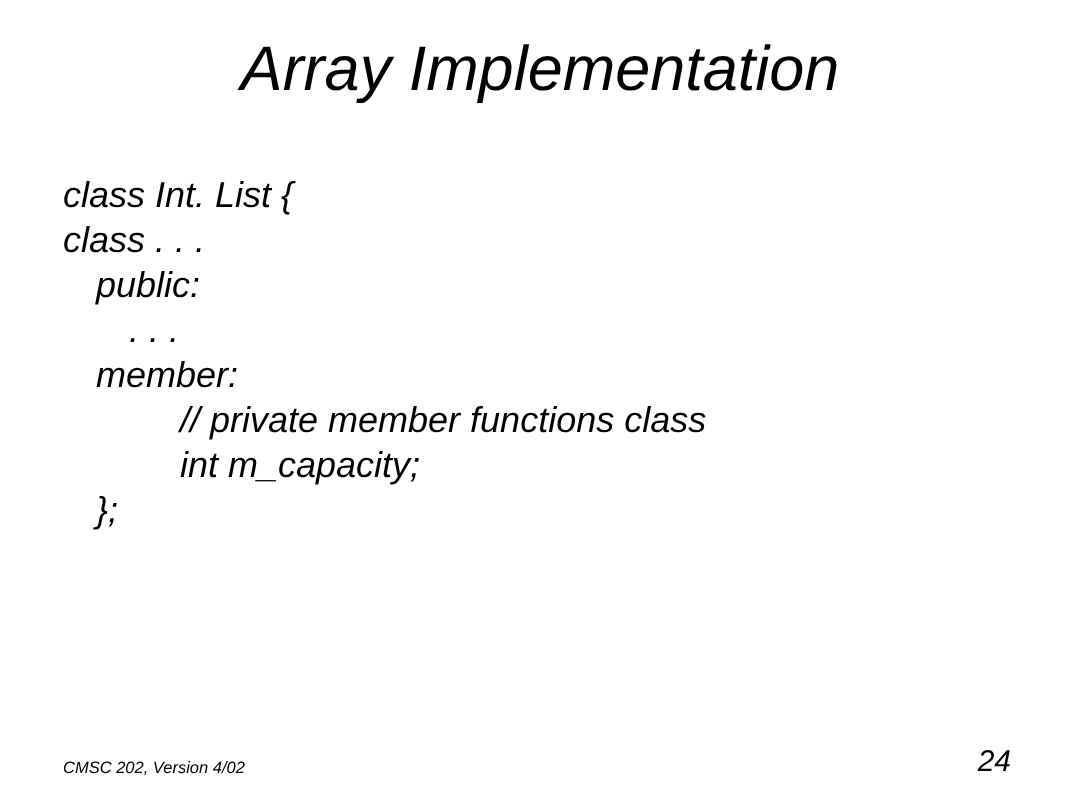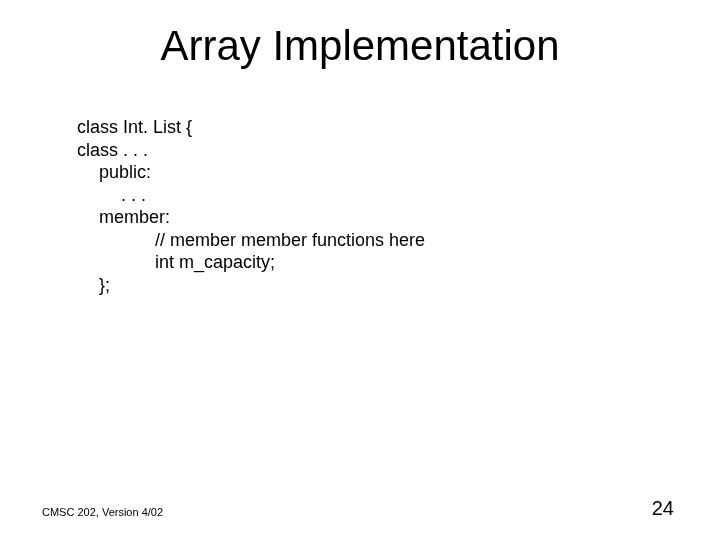--- a/index.html
+++ b/index.html
@@ -10,38 +10,38 @@
     background: #fff;
     font-family: Arial, Helvetica, sans-serif;
     color: #000;
     overflow: hidden;
   }
   .slide {
     position: relative;
     width: 720px;
     height: 540px;
     box-sizing: border-box;
+    font-style: italic;
   }
   .title {
     position: absolute;
     top: 22px;
     left: 0;
     width: 100%;
     text-align: center;
     font-size: 42px;
     font-weight: 400;
   }
   .body {
     position: absolute;
     top: 116px;
     left: 42px;
-    font-size: 18px;
+    font-size: 24px;
     line-height: 1.25;
     font-weight: 400;
-    margin-left: 35px;
   }
   .body .l1 { padding-left: 0; }
   .body .l2 { padding-left: 22px; }
   .body .l3 { padding-left: 44px; }
   .body .l5 { padding-left: 78px; }
   .footer-left {
     position: absolute;
     bottom: 22px;
     left: 42px;
     font-size: 11px;
@@ -58,20 +58,20 @@
 
 <div class="slide">
   <div class="title">Array Implementation</div>
 
   <div class="body">
     <div class="l1">class Int. List {</div>
     <div class="l1">class . . .</div>
     <div class="l2">public:</div>
     <div class="l3">. . .</div>
     <div class="l2">member:</div>
-    <div class="l5">// member member functions here</div>
+    <div class="l5">// private member functions class</div>
     <div class="l5">int m_capacity;</div>
     <div class="l2">};</div>
   </div>
 
   <div class="footer-left">CMSC 202, Version 4/02</div>
   <div class="footer-right">24</div>
 </div>
 
 </body></html>

